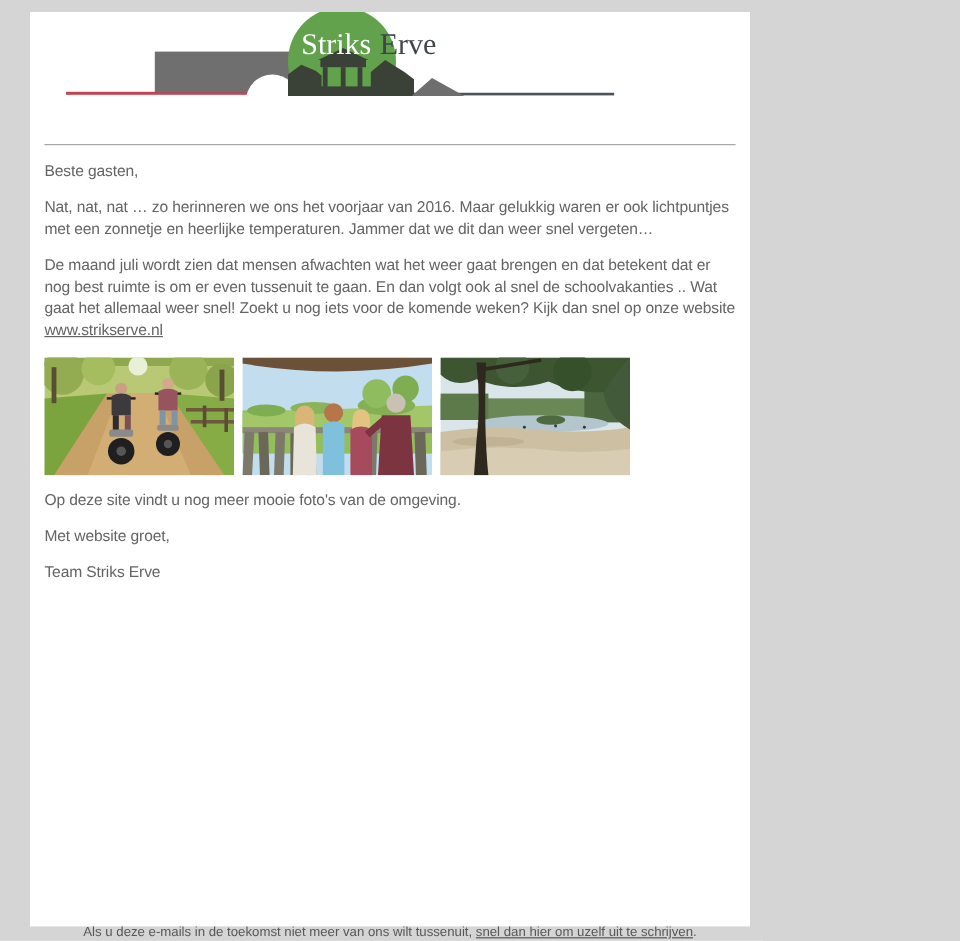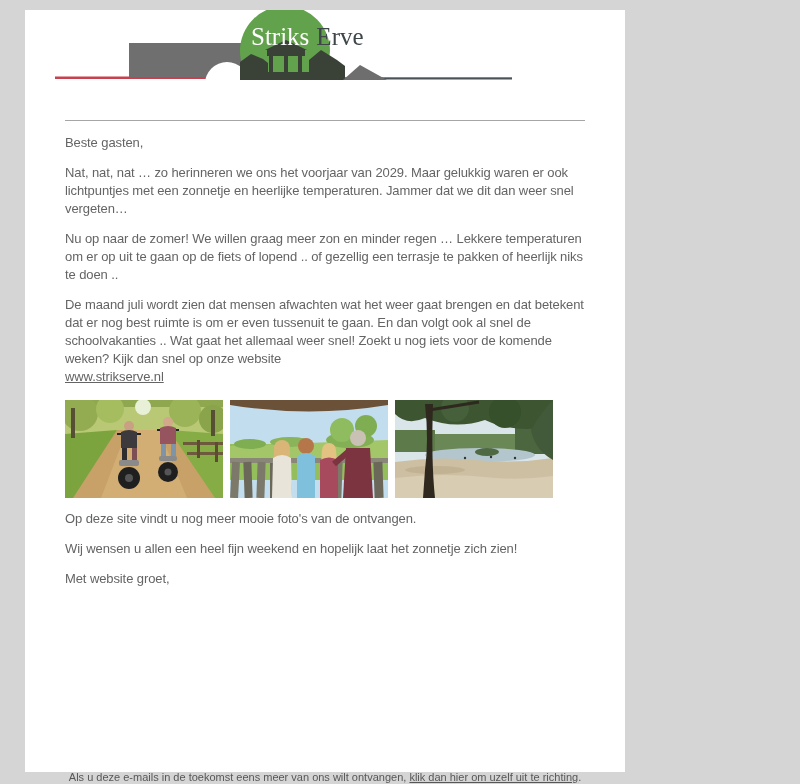--- a/index.html
+++ b/index.html
@@ -15,21 +15,21 @@
     left: 25px; top: 10px;
     width: 600px; height: 762px;
     background: #ffffff;
   }
   .logo {
     display: block;
     margin-left: 30px;
     margin-top: 0;
   }
   .content {
-    padding: 0 40px;
+    padding: 0 12px;
   }
   hr.divider {
     border: none;
     border-top: 1px solid #a6a6a6;
     margin: 40px 0 0 0;
   }
   .para {
     margin: 12px 0 0 0;
     font-size: 13px;
     line-height: 18px;
@@ -85,22 +85,21 @@
       <rect x="243" y="46" width="4" height="20"></rect>
     </g>
     <polygon points="288,70 305,55 332,70" fill="#6e6e6e"></polygon>
     <text x="196" y="35" font-family="Liberation Serif, serif" font-size="25" fill="#ffffff"><tspan>Striks</tspan><tspan dx="7" fill="#3f464a">Erve</tspan></text>
   </svg>
 
   <div class="content">
     <hr class="divider">
 
     <div class="para greeting">Beste gasten,</div>
-    <div class="para">Nat, nat, nat … zo herinneren we ons het voorjaar van 2029. Maar gelukkig waren er ook lichtpuntjes met een zonnetje en heerlijke temperaturen. Jammer dat we dit dan weer snel vergeten…</div>
-    <div class="para">Nu op naar de zomer! We willen graag meer zon en minder regen … Lekkere temperaturen om er op uit te gaan op de fiets of lopend .. of gezellig een terrasje te pakken of heerlijk niks te doen ..</div>
+    <div class="para">Nat, nat, nat … zo herinneren we ons het voorjaar van 2016. Maar gelukkig waren er ook lichtpuntjes met een zonnetje en heerlijke temperaturen. Jammer dat we dit dan weer snel vergeten…</div>
     <div class="para"><span>De maand juli wordt zien dat mensen afwachten wat het weer gaat brengen en dat betekent dat er nog best ruimte is om er even tussenuit te gaan. En dan volgt ook al snel de schoolvakanties .. Wat gaat het allemaal weer snel! Zoekt u nog iets voor de komende weken? Kijk dan snel op onze website</span><a class="site-link" href="#">www.strikserve.nl</a></div>
 
     <div class="photo-row">
 
       <svg class="photo" width="158" height="98" viewBox="0 0 158 98">
         <rect width="158" height="98" fill="#b9c875"></rect>
         <rect x="0" y="0" width="158" height="7" fill="#8fa850"></rect>
         <circle cx="15" cy="13" r="18" fill="#93ac52"></circle>
         <circle cx="45" cy="9" r="14" fill="#a5bd5e"></circle>
         <circle cx="120" cy="11" r="16" fill="#9cb458"></circle>
@@ -182,20 +181,20 @@
         <circle cx="120" cy="58" r="1.2" fill="#333333"></circle>
         <path d="M0,0 H158 V26 Q120,34 90,20 Q60,30 30,18 Q12,26 0,14 Z" fill="#3d5631"></path>
         <circle cx="60" cy="8" r="14" fill="#45603a"></circle>
         <circle cx="110" cy="12" r="16" fill="#36502c"></circle>
         <path d="M158,0 V60 Q140,50 136,30 Q146,12 158,0 Z" fill="#42593a"></path>
         <path d="M30,4 Q34,40 30,70 L28,98 L40,98 Q36,60 38,4 Z" fill="#2e281f"></path>
         <path d="M34,10 Q60,6 84,2" stroke="#2e281f" stroke-width="3" fill="none"></path>
       </svg>
     </div>
 
-    <div class="para">Op deze site vindt u nog meer mooie foto's van de ontvangen.</div>
-    <div class="para">Wij wensen u allen een heel fijn weekend en hopelijk laat het zonnetje zich zien!</div>
+    <div class="para">Op deze site vindt u nog meer mooie foto's van de omgeving.</div>
     <div class="para">Met website groet,</div>
+    <div class="para">Team Striks Erve</div>
 
   </div>
 </div>
 
-<div class="footer"><span>Als u deze e-mails in de toekomst eens meer van ons wilt ontvangen, </span><a href="#">klik dan hier om uzelf uit te richting</a><span>.</span></div>
+<div class="footer"><span>Als u deze e-mails in de toekomst niet meer van ons wilt tussenuit, </span><a href="#">snel dan hier om uzelf uit te schrijven</a><span>.</span></div>
 
 </body></html>

